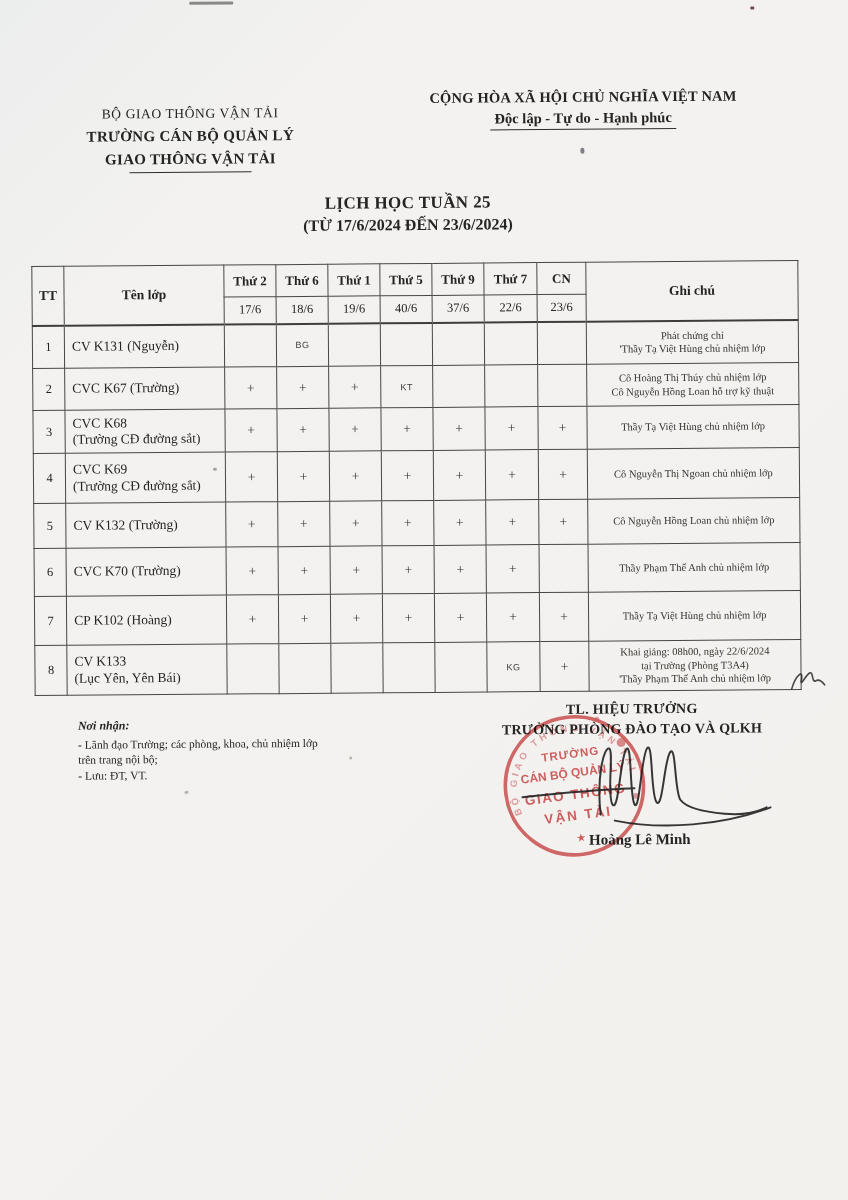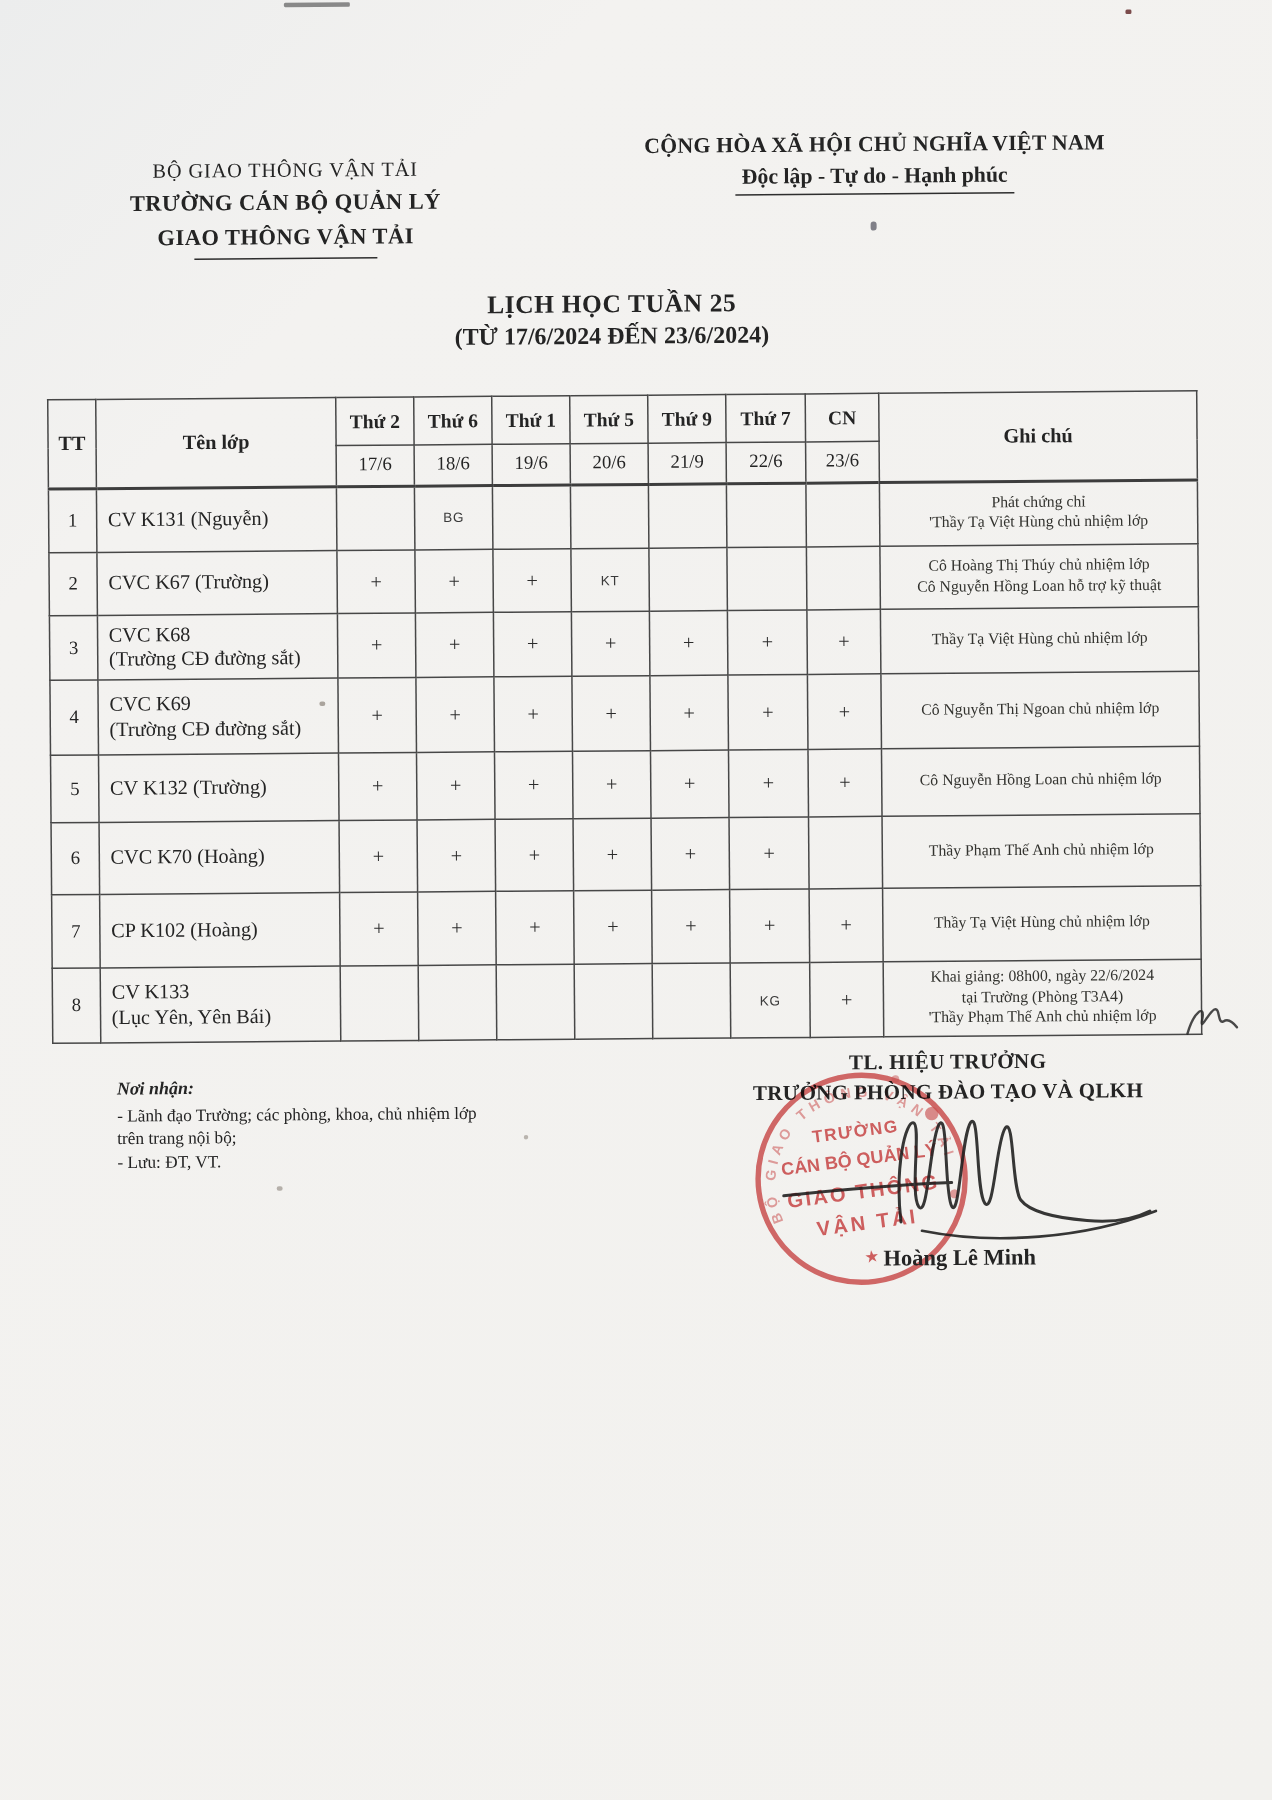--- a/index.html
+++ b/index.html
@@ -119,22 +119,22 @@
           <td class="c-day">Thứ 5</td>
           <td class="c-day">Thứ 9</td>
           <td class="c-day">Thứ 7</td>
           <td class="c-day">CN</td>
           <td rowspan="2" class="c-note">Ghi chú</td>
         </tr>
         <tr class="r-date">
           <td>17/6</td>
           <td>18/6</td>
           <td>19/6</td>
-          <td>20/6</td>
-          <td>21/9</td>
+          <td>40/6</td>
+          <td>37/6</td>
           <td>22/6</td>
           <td>23/6</td>
         </tr>
       </thead>
       <tbody>
         <tr>
           <td class="tt">1</td>
           <td class="cls">
               <div>CV K131 (Nguyễn)</div>
               <div></div>
@@ -224,21 +224,21 @@
           <td class="daycell">+</td>
           <td class="note">
               <div>Cô Nguyễn Hồng Loan chủ nhiệm lớp</div>
               <div></div>
               <div></div>
             </td>
         </tr>
         <tr>
           <td class="tt">6</td>
           <td class="cls">
-              <div>CVC K70 (Hoàng)</div>
+              <div>CVC K70 (Trường)</div>
               <div></div>
             </td>
           <td class="daycell">+</td>
           <td class="daycell">+</td>
           <td class="daycell">+</td>
           <td class="daycell">+</td>
           <td class="daycell">+</td>
           <td class="daycell">+</td>
           <td class="daycell"></td>
           <td class="note">

